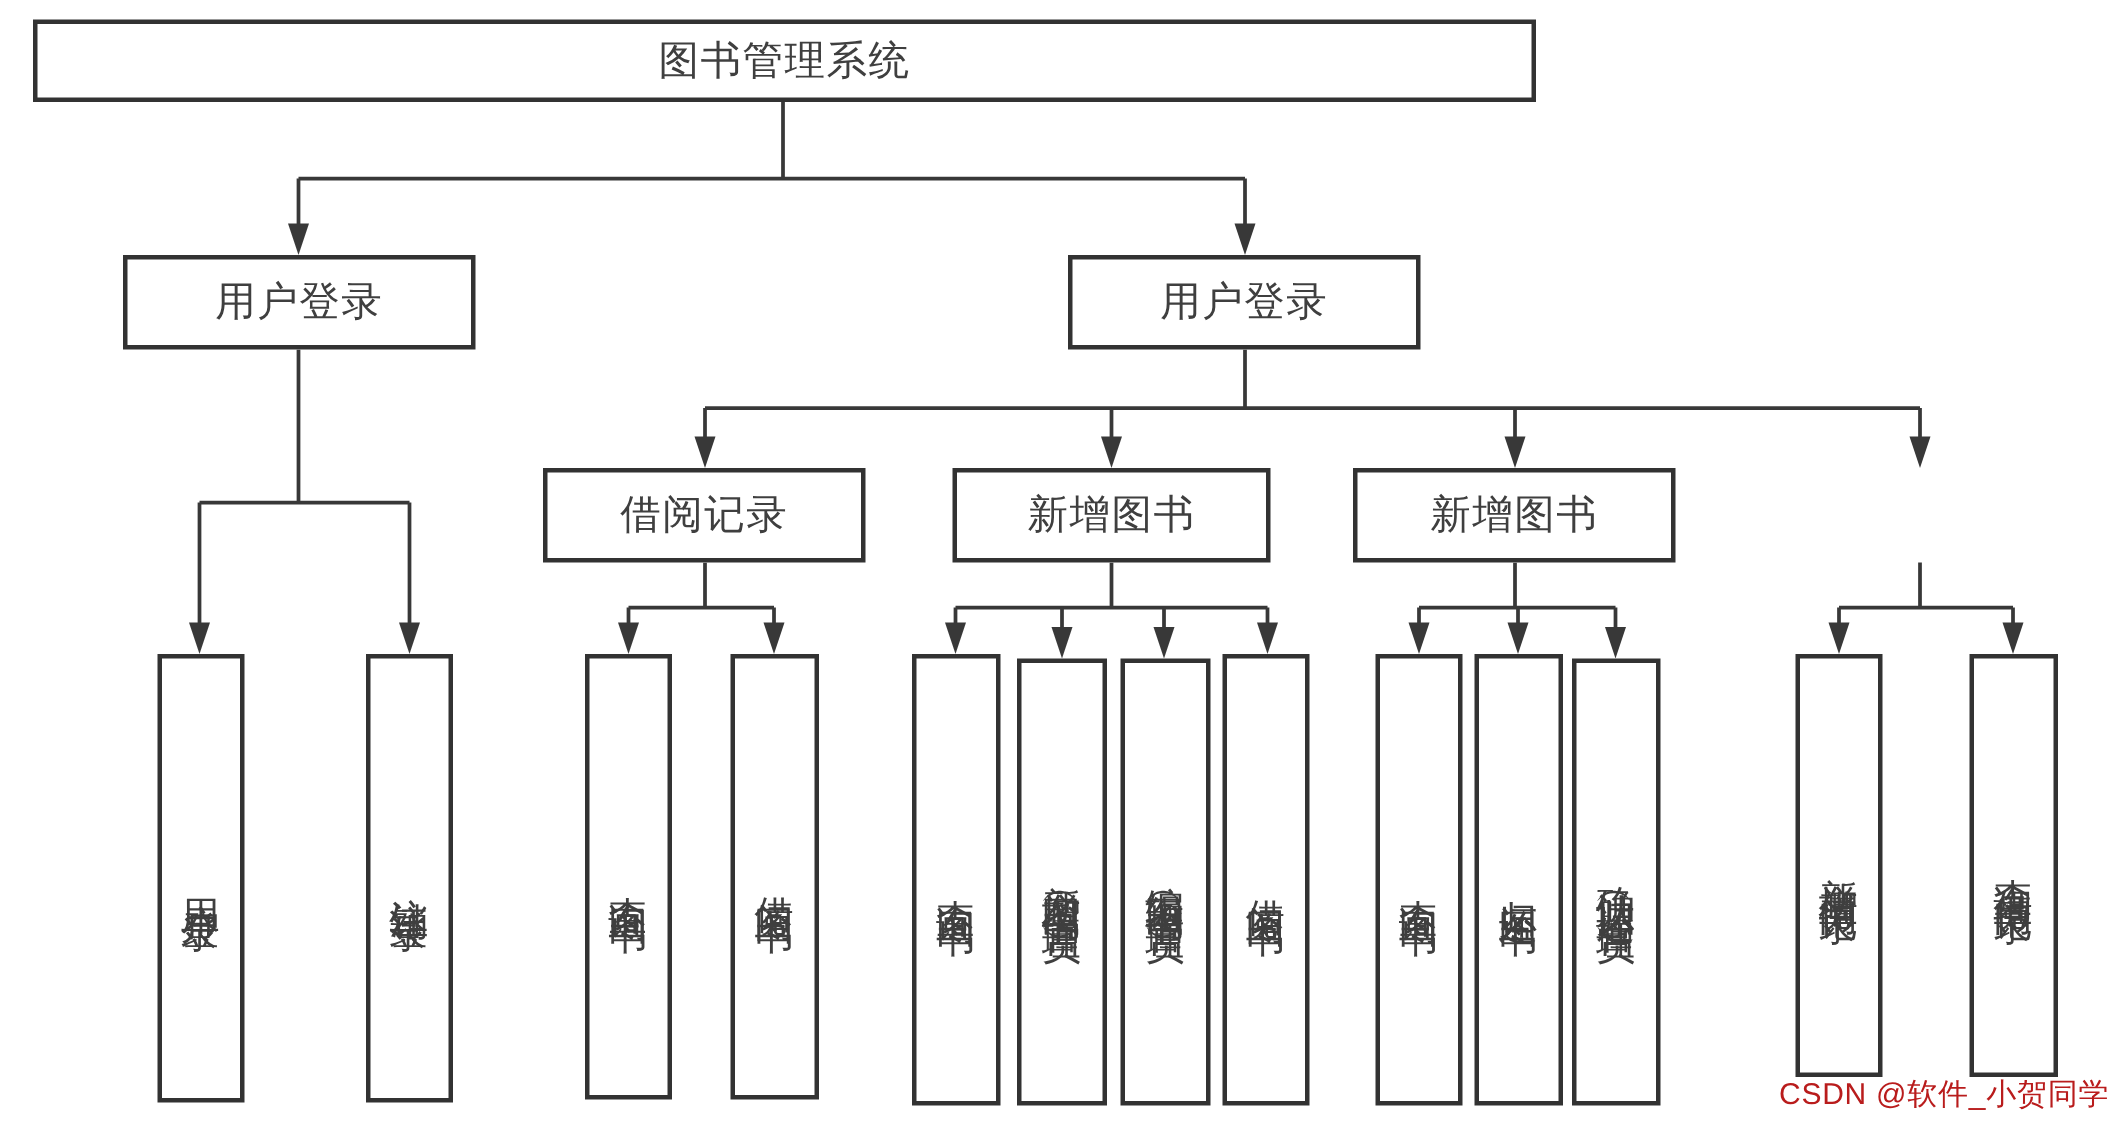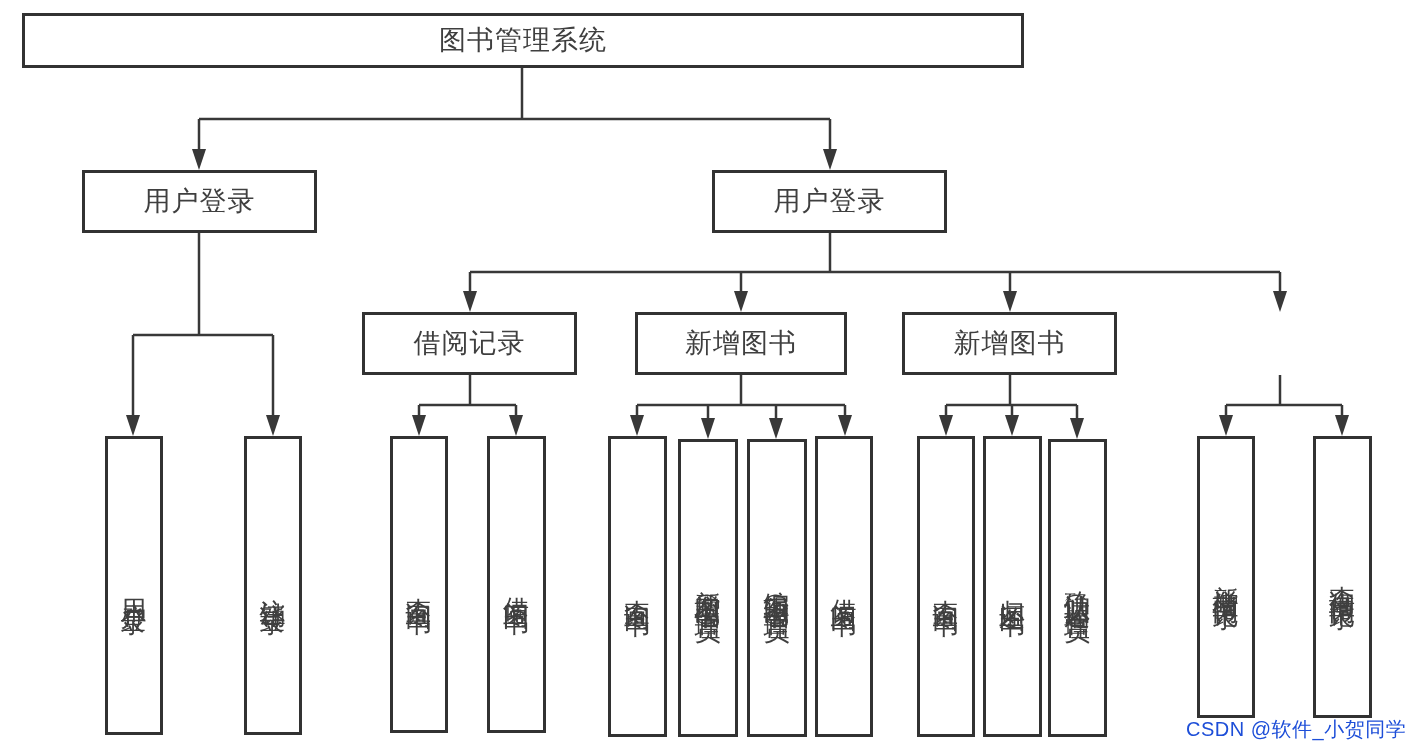--- a/index.html
+++ b/index.html
@@ -44,21 +44,21 @@
     font-size: 26px;
     letter-spacing: 4px;
     line-height: 1;
     white-space: nowrap;
   }
   .watermark {
     position: absolute;
     left: 1186px;
     top: 716px;
     font-size: 20px;
-    color: #1d4ed8;
+    color: #b91c1c;
     letter-spacing: 0.5px;
     white-space: nowrap;
   }
 </style>
 </head>
 <body>
 
 <div class="canvas">
 
   <svg class="wires" viewBox="0 0 1405 747" xmlns="http://www.w3.org/2000/svg">

